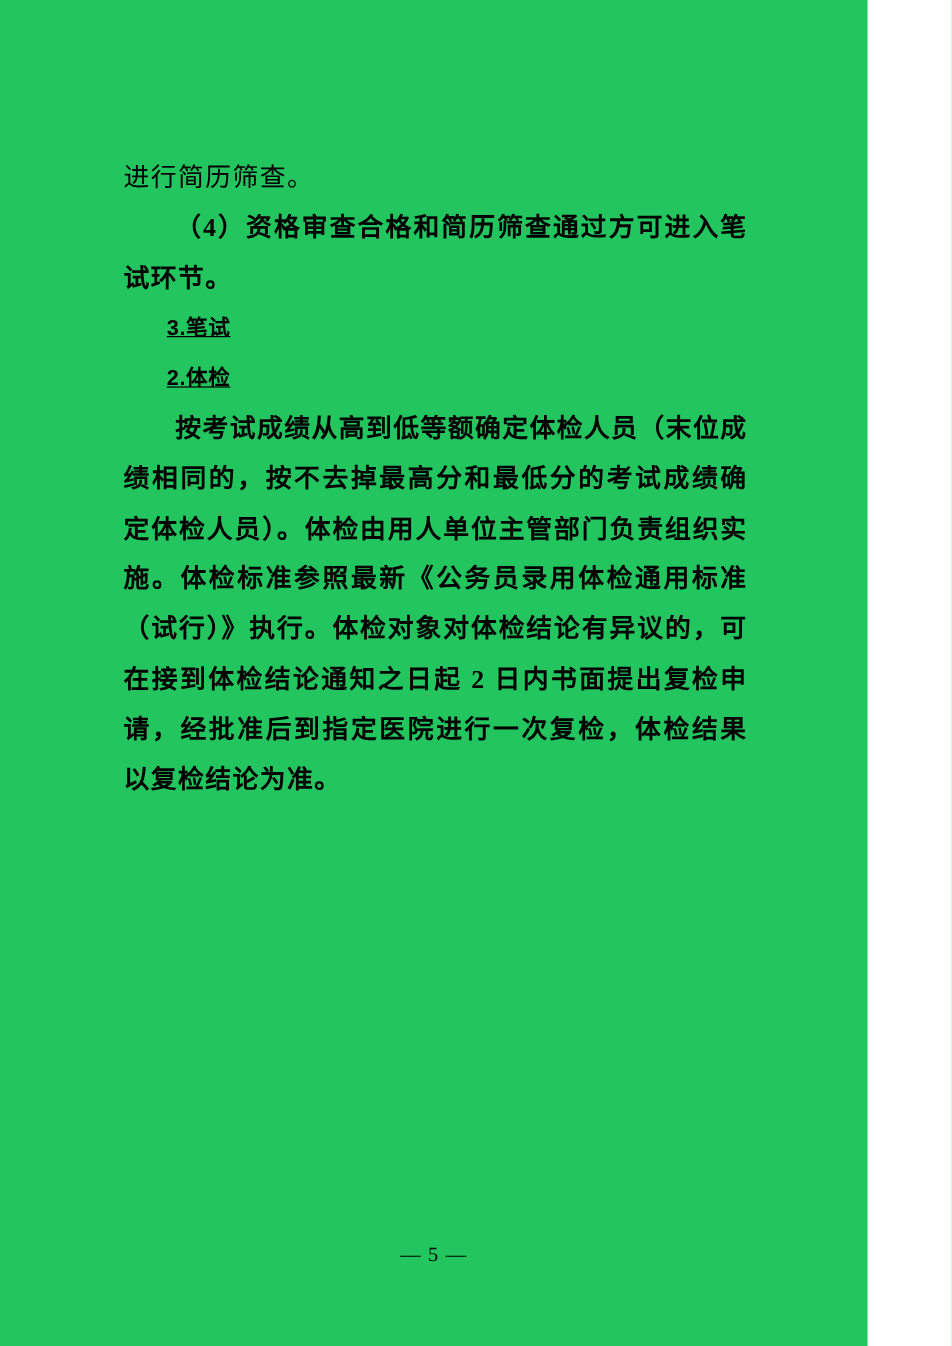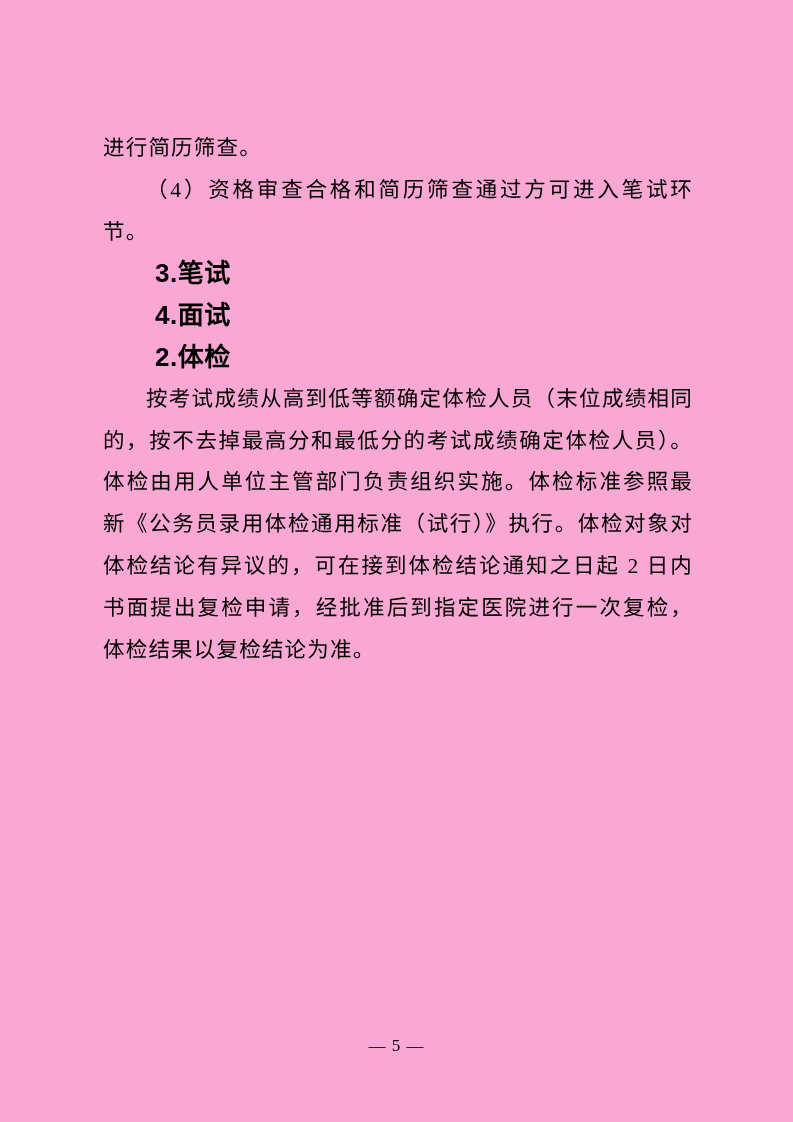--- a/index.html
+++ b/index.html
@@ -2,23 +2,23 @@
 <html lang="zh-CN"><head>
 <meta charset="utf-8">
 <style>
   html, body {
     margin: 0;
     padding: 0;
     background: #ffffff;
   }
   .page {
     position: relative;
-    width: 793px;
+    width: 723px;
     height: 1122px;
-    background: #f9a8d4;
+    background: #22c55e;
     color: #000000;
     font-family: "Liberation Serif", "DejaVu Serif", serif;
     overflow: hidden;
   }
   .content {
     position: absolute;
     left: 103px;
     right: 100px;
     top: 128px;
     font-size: 21.5px;
@@ -26,48 +26,49 @@
     text-align: justify;
     text-justify: inter-character;
     letter-spacing: 1.2px;
   }
   .content p {
     margin: 0;
     padding: 0;
   }
   .paragraph {
     text-indent: 2em;
+    font-weight: bold;
   }
   .continuation {
     text-indent: 0;
   }
   .heading {
     text-indent: 2em;
     font-family: "Liberation Sans", "DejaVu Sans", sans-serif;
     font-weight: bold;
-    font-size: 26px;
+    font-size: 18px;
     letter-spacing: 0.5px;
+    text-decoration: underline;
   }
   .footer {
     position: absolute;
     bottom: 66px;
     left: 0;
     width: 100%;
     text-align: center;
     font-size: 17px;
     letter-spacing: 1px;
     color: #000000;
   }
 </style>
 </head>
 <body>
 
 <div class="page">
   <div class="content" id="document-content">
       <p class="continuation">进行简历筛查。</p>
       <p class="paragraph">（4）资格审查合格和简历筛查通过方可进入笔试环节。</p>
       <p class="heading">3.笔试</p>
-      <p class="heading">4.面试</p>
       <p class="heading">2.体检</p>
       <p class="paragraph">按考试成绩从高到低等额确定体检人员（末位成绩相同的，按不去掉最高分和最低分的考试成绩确定体检人员）。体检由用人单位主管部门负责组织实施。体检标准参照最新《公务员录用体检通用标准（试行）》执行。体检对象对体检结论有异议的，可在接到体检结论通知之日起 2 日内书面提出复检申请，经批准后到指定医院进行一次复检，体检结果以复检结论为准。</p>
     </div>
   <div class="footer">— 5 —</div>
 </div>
 
 </body></html>

